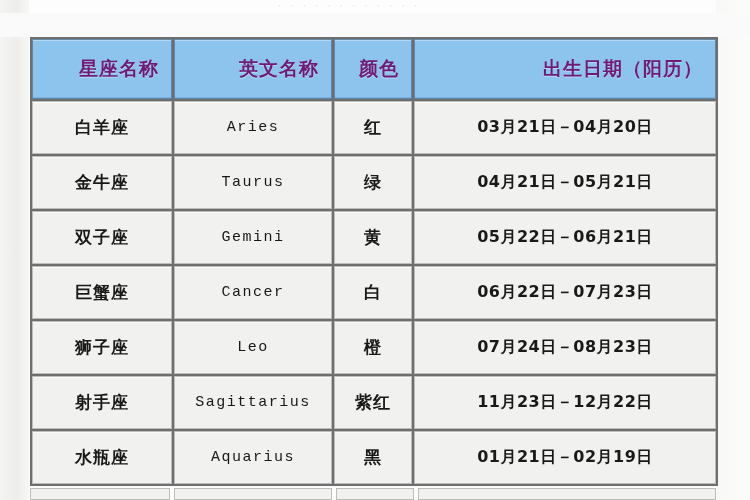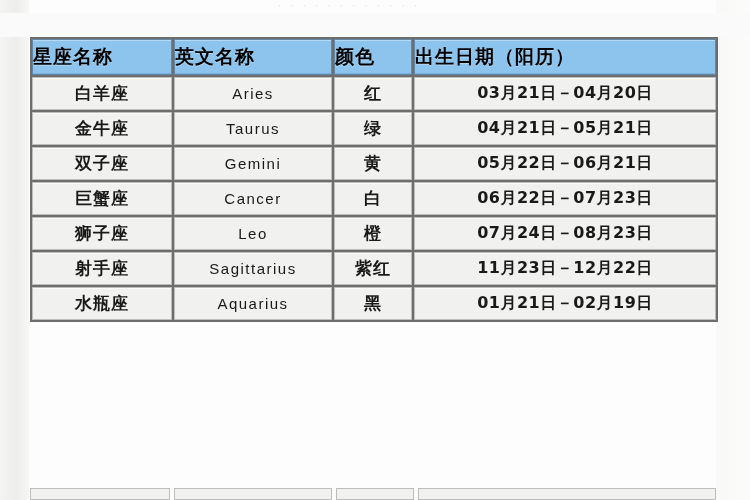--- a/index.html
+++ b/index.html
@@ -78,51 +78,51 @@
     background: #6e6e6e;
   }
 
   table.zodiac col.c-name  { width: 140px; }
   table.zodiac col.c-en    { width: 158px; }
   table.zodiac col.c-color { width: 78px;  }
   table.zodiac col.c-date  { width: 302px; }
 
   thead th {
     background: #8cc4ee;
-    color: #000000;
+    color: #701a75;
     height: 34px;
     font-family: "DejaVu Sans", sans-serif;
     font-size: 19px;
     font-weight: bold;
     letter-spacing: 1px;
-    text-align: left;
+    text-align: right;
     border: 1px solid #5f87a8;
     box-shadow: inset 0 1px 0 #b3d9f5, inset 0 -1px 0 #7ab2df;
     text-shadow: 0 1px 0 rgba(255,255,255,0.35);
-    padding: 0;
+    padding: 12px;
   }
 
   tbody td {
     background: #f1f1ef;
     height: 31px;
     text-align: center;
     color: #191919;
-    padding: 0;
+    padding: 10px;
     border: 1px solid #bdbdbb;
     box-shadow: inset 0 1px 0 #fbfbfa;
   }
 
   td.cn-name {
     font-family: "DejaVu Sans", sans-serif;
     font-size: 17px;
     font-weight: bold;
     letter-spacing: 1px;
   }
   td.en-name {
-    font-family: Liberation Sans, sans-serif;
+    font-family: Liberation Mono, monospace;
     font-size: 15px;
     letter-spacing: 1.5px;
     margin-top: 48px;
   }
   td.color-name {
     font-family: "DejaVu Sans", sans-serif;
     font-size: 17px;
     font-weight: bold;
     letter-spacing: 1px;
   }

